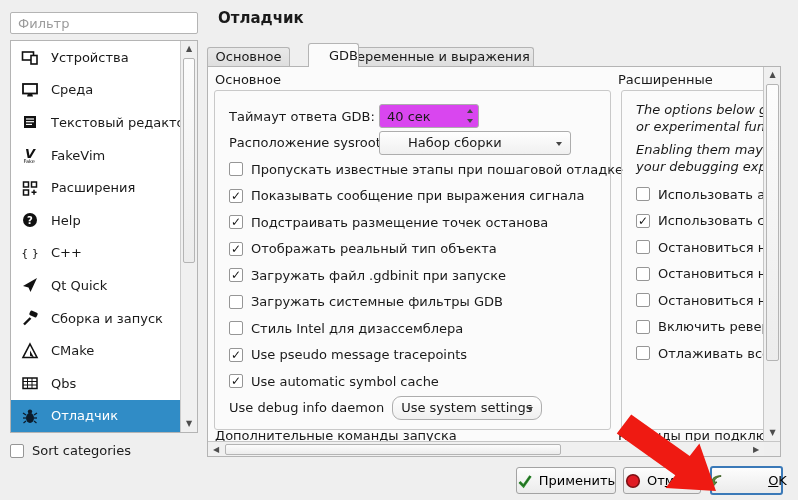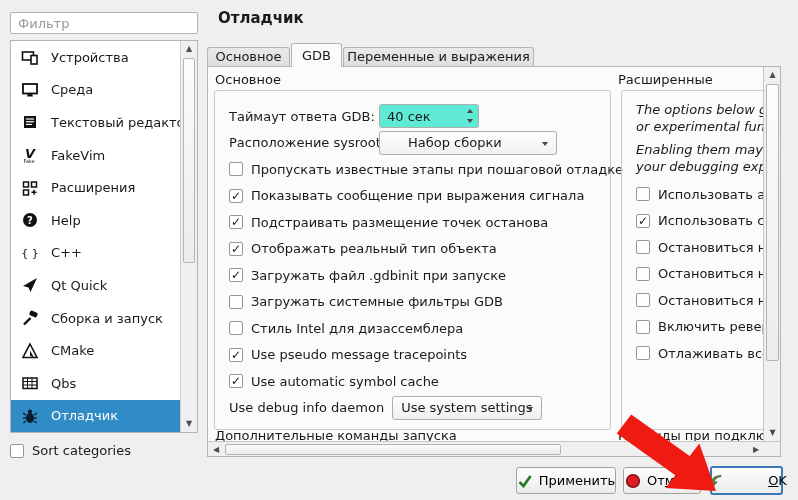--- a/index.html
+++ b/index.html
@@ -38,21 +38,21 @@
     border:1px solid #b4b4b4;background:#fbfbfb;}
   .pane{position:absolute;inset:0;overflow:hidden;}
 
   .grouplabel{position:absolute;white-space:nowrap;}
   .groupbox{position:absolute;border:1px solid #c9c9c9;border-radius:3px;box-sizing:border-box;}
   .gb-left{left:6px;top:23px;width:397px;height:340px;padding:12px 0 0 14px;}
   .gb-right{left:413px;top:23px;width:390px;height:340px;padding:10px 0 0 14px;}
   .row{height:26.5px;display:flex;align-items:center;gap:8px;white-space:nowrap;}
   .row .flbl{width:142px;flex:none;}
 
-  .spinbox{width:100px;height:24px;box-sizing:border-box;border:1px solid #adadad;border-radius:3px;background:#5eead4;
+  .spinbox{width:100px;height:24px;box-sizing:border-box;border:1px solid #adadad;border-radius:3px;background:#d946ef;
     position:relative;display:flex;align-items:center;padding-left:7px;}
   .spin-btns{position:absolute;right:1px;top:1px;width:15px;height:20px;display:flex;flex-direction:column;justify-content:space-around;align-items:center;}
   .tri-up{width:0;height:0;border-left:3.5px solid transparent;border-right:3.5px solid transparent;border-bottom:4.5px solid #444;}
   .tri-dn{width:0;height:0;border-left:3.5px solid transparent;border-right:3.5px solid transparent;border-top:4.5px solid #444;}
   .combo{height:24px;box-sizing:border-box;border:1px solid #adadad;border-radius:3px;
     background:linear-gradient(#fefefe,#f0f0f0);position:relative;display:flex;align-items:center;padding:0 22px 0 8px;white-space:nowrap;}
   .combo .tri-dn{position:absolute;right:8px;top:10px;}
 
   .note{font-style:italic;line-height:17px;margin:0 0 6px 0;white-space:nowrap;}
   .clip-label{position:absolute;white-space:nowrap;}
@@ -188,41 +188,41 @@
     </div>
   </div>
 
   <div class="sortrow">
     <span class="cb"></span>
     <span>Sort categories</span>
   </div>
 
   <div class="page-title">Отладчик</div>
   <div class="tab" style="left:207px;width:83px;"><span>Основное</span></div>
-  <div class="tab active" style="left:291px;width:51px;"><span>GDB</span></div>
+  <div class="tab active" style="left:308px;width:51px;text-align:right;"><span>GDB</span></div>
   <div class="tab" style="left:343px;width:191px;"><span>Переменные и выражения</span></div>
 
   <div class="frame">
     <div class="pane">
 
       <div class="grouplabel" style="left:7px;top:5px;">Основное</div>
       <div class="groupbox gb-left">
         <div class="row">
           <span class="flbl">Таймаут ответа GDB:</span>
           <div class="spinbox">
             <span>40 сек</span>
             <div class="spin-btns">
               <span class="tri-up"></span>
               <span class="tri-dn"></span>
             </div>
           </div>
         </div>
         <div class="row">
           <span class="flbl">Расположение sysroot:</span>
-          <div class="combo" style="width:178px;padding-left:28px;">
+          <div class="combo" style="width:192px;padding-left:28px;">
             <span>Набор сборки</span>
             <span class="tri-dn"></span>
           </div>
         </div>
         <div class="row">
           <span class="cb"></span>
           <span>Пропускать известные этапы при пошаговой отладке</span>
         </div>
         <div class="row">
           <span class="cb on">✓</span>
@@ -251,21 +251,21 @@
         <div class="row">
           <span class="cb on">✓</span>
           <span>Use pseudo message tracepoints</span>
         </div>
         <div class="row">
           <span class="cb on">✓</span>
           <span>Use automatic symbol cache</span>
         </div>
         <div class="row">
           <span>Use debug info daemon</span>
-          <div class="combo" style="width:150px;">
+          <div class="combo" style="width:150px;border-radius:9px;">
             <span>Use system settings</span>
             <span class="tri-dn"></span>
           </div>
         </div>
       </div>
 
       <div class="grouplabel" style="left:410px;top:5px;">Расширенные</div>
       <div class="groupbox gb-right">
         <div class="note">
           <span>The options below give a</span><br>

